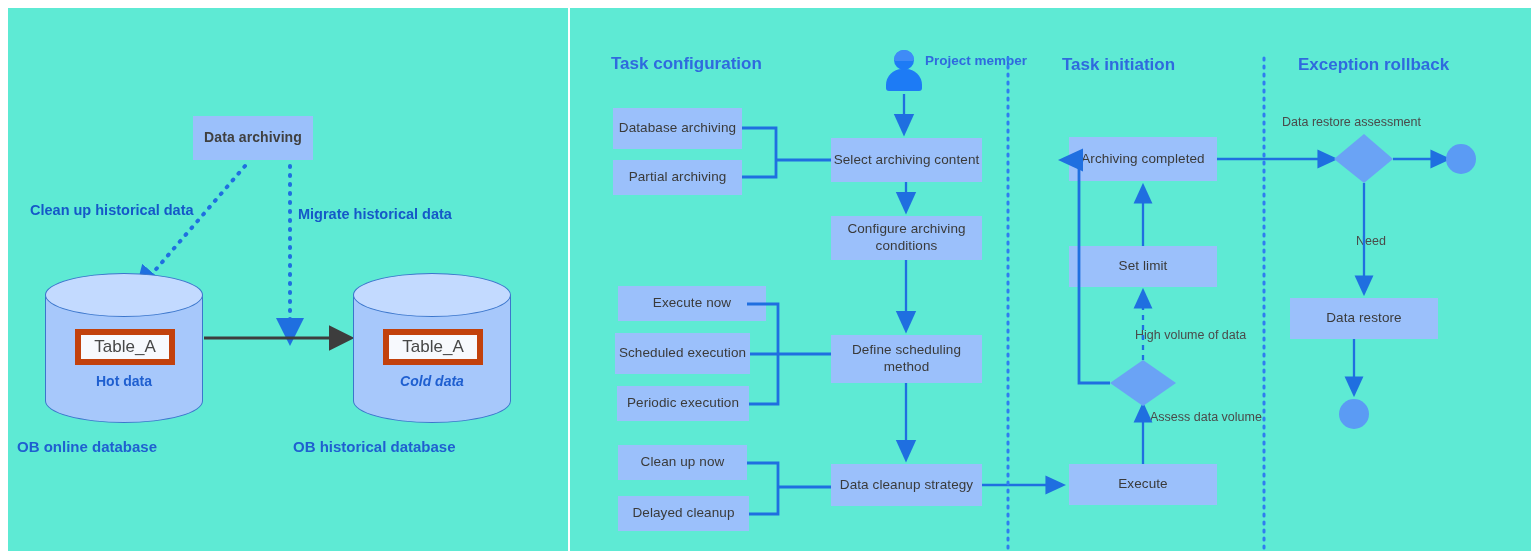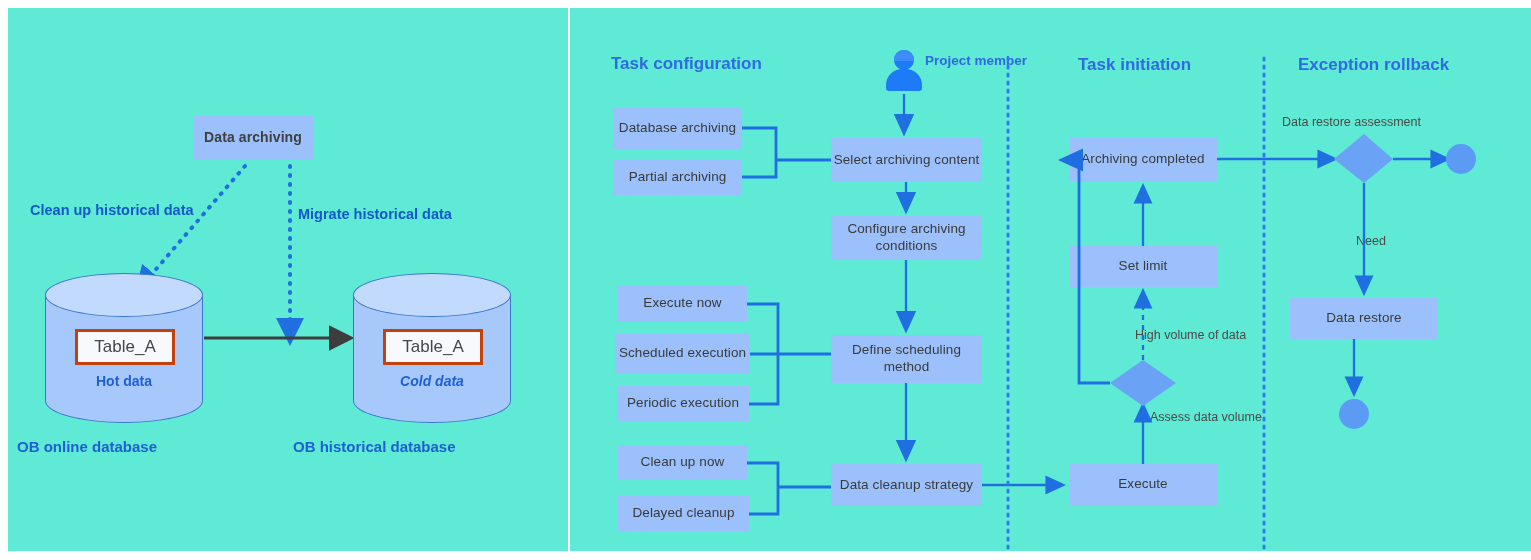--- a/index.html
+++ b/index.html
@@ -37,21 +37,21 @@
   }
 
   
   svg.layer{position:absolute;left:0;top:0;overflow:visible;pointer-events:none;}
 
   
   .cyl{position:absolute;}
   .cyl .body{position:absolute;left:0;right:0;background:#a7c8fb;border-left:1.6px solid #3b76cc;border-right:1.6px solid #3b76cc;}
   .cyl .top{position:absolute;left:0;right:0;height:44px;border-radius:50%;background:#c3daff;border:1.6px solid #3b76cc;box-sizing:border-box;}
   .cyl .bot{position:absolute;left:0;right:0;height:44px;border-radius:50%;background:#a7c8fb;border:1.6px solid #3b76cc;box-sizing:border-box;}
-  .tablebox{position:absolute;background:#f7f9fd;border:3px solid #c2410c;box-sizing:border-box;
+  .tablebox{position:absolute;background:#f7f9fd;border:6px solid #c2410c;box-sizing:border-box;
     display:flex;align-items:center;justify-content:center;color:#474747;font-size:17px;}
   .dblabel{position:absolute;color:#1f5fd0;font-weight:bold;font-size:14px;width:100%;text-align:center;}
 
   
   .person{position:absolute;}
   .person .head{position:absolute;left:8px;top:0;width:20px;height:20px;border-radius:50%;background:#1d7bf5;}
   .person .hair{position:absolute;left:8px;top:0px;width:20px;height:11px;border-radius:20px 20px 3px 3px;background:#3f8bf7;}
   .person .body{position:absolute;left:0;top:19px;width:36px;height:22px;
     border-radius:16px 16px 3px 3px;background:#1d7bf5;}
 </style>
@@ -100,34 +100,34 @@
       <div class="top" style="top:0;"></div>
       <div class="tablebox" style="left:30px;top:56px;width:100px;height:36px;">Table_A</div>
       <div class="dblabel" style="top:100px;font-style:italic;">Cold data</div>
     </div>
     <div class="biglabel" style="left:285px;top:430px;">OB historical  database</div>
   </div>
 
   <div class="panel" id="right-panel">
 
     <div class="heading" style="left:41px;top:46px;">Task configuration</div>
-    <div class="heading" style="left:508px;top:47px;">Task initiation</div>
+    <div class="heading" style="left:492px;top:47px;">Task initiation</div>
     <div class="heading" style="left:728px;top:47px;">Exception rollback</div>
 
     <div class="person" style="left:316px;top:42px;width:36px;height:42px;">
       <div class="head"></div>
         <div class="hair"></div>
         <div class="body"></div>
     </div>
     <div class="actorlabel" style="left:355px;top:45px;">Project member</div>
 
     <div class="node" style="left:43px;top:100px;width:129px;height:41px;">Database archiving</div>
     <div class="node" style="left:43px;top:152px;width:129px;height:35px;">Partial archiving</div>
 
-    <div class="node" style="left:48px;top:278px;width:129px;height:35px;">Execute now</div>
+    <div class="node" style="left:48px;top:278px;width:148px;height:35px;">Execute now</div>
     <div class="node" style="left:45px;top:325px;width:135px;height:41px;">Scheduled execution</div>
     <div class="node" style="left:47px;top:378px;width:132px;height:35px;">Periodic execution</div>
 
     <div class="node" style="left:48px;top:437px;width:129px;height:35px;">Clean up now</div>
     <div class="node" style="left:48px;top:488px;width:131px;height:35px;">Delayed cleanup</div>
 
     <div class="node" style="left:261px;top:130px;width:151px;height:44px;">Select archiving content</div>
     <div class="node" style="left:261px;top:208px;width:151px;height:44px;">Configure archiving conditions</div>
     <div class="node" style="left:261px;top:327px;width:151px;height:48px;">Define scheduling method</div>
     <div class="node" style="left:261px;top:456px;width:151px;height:42px;">Data cleanup strategy</div>

